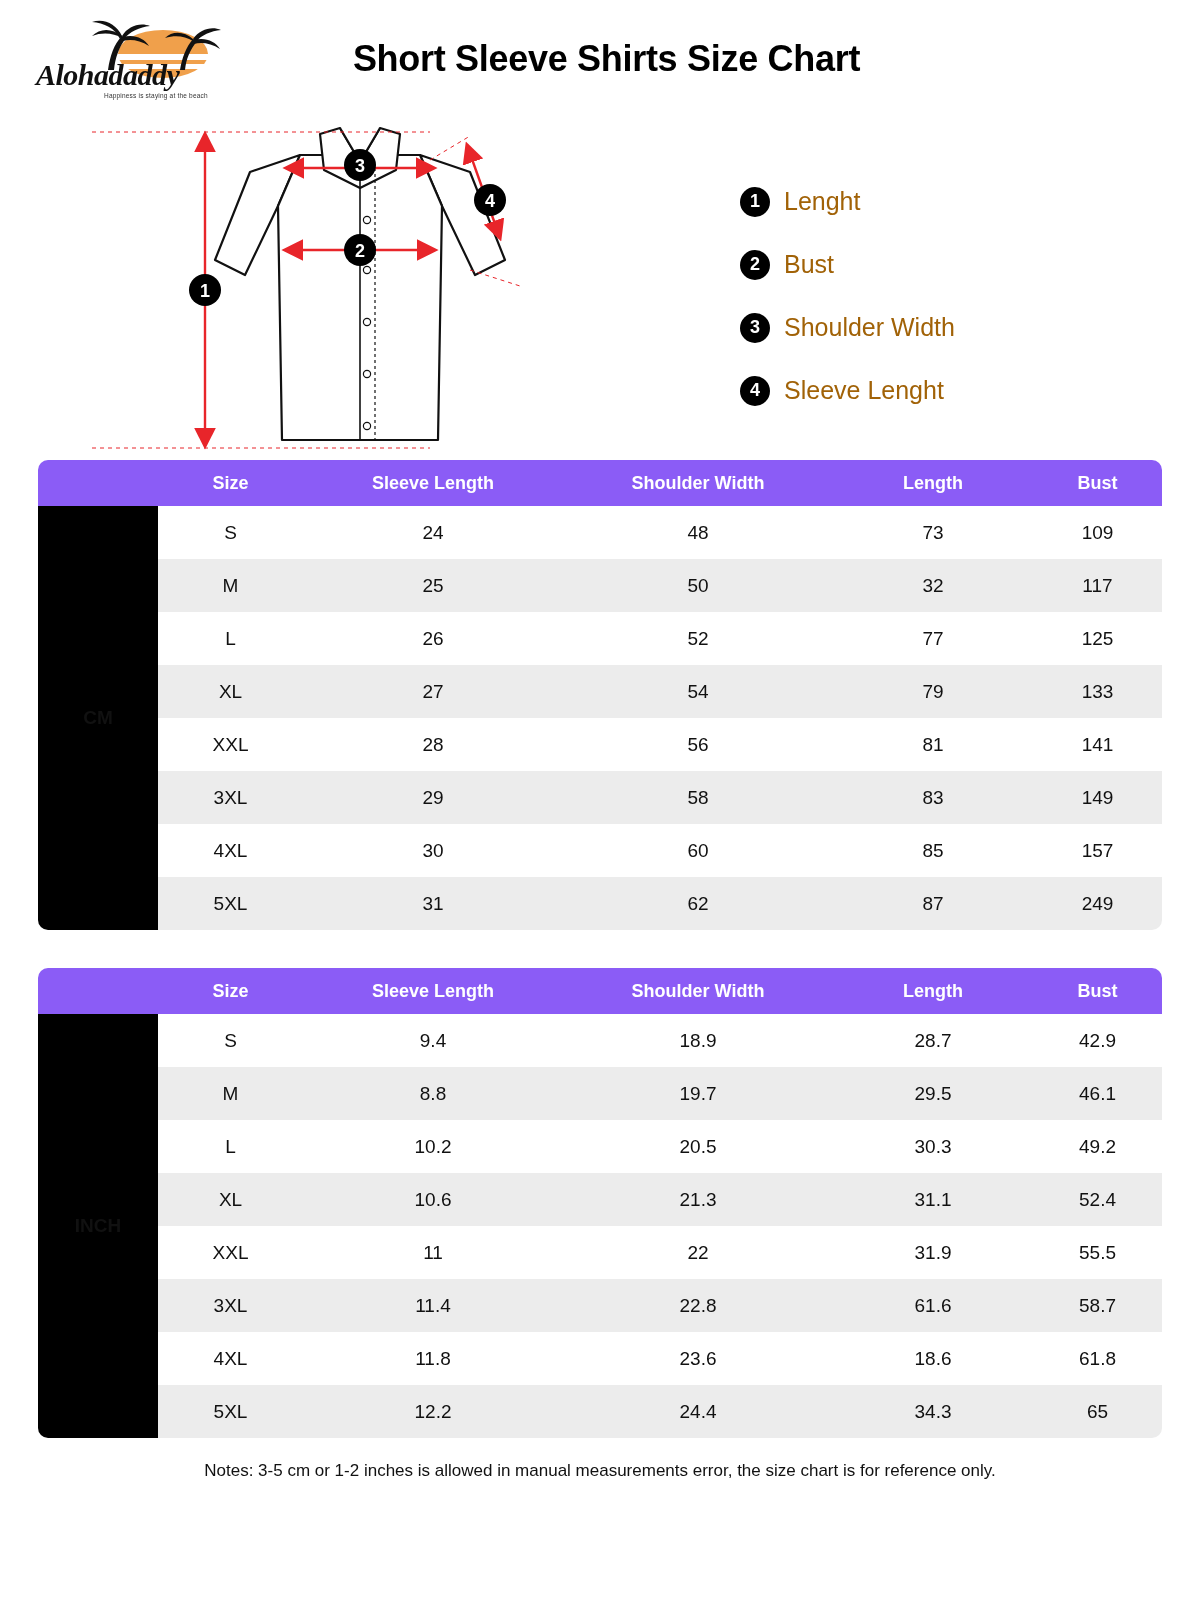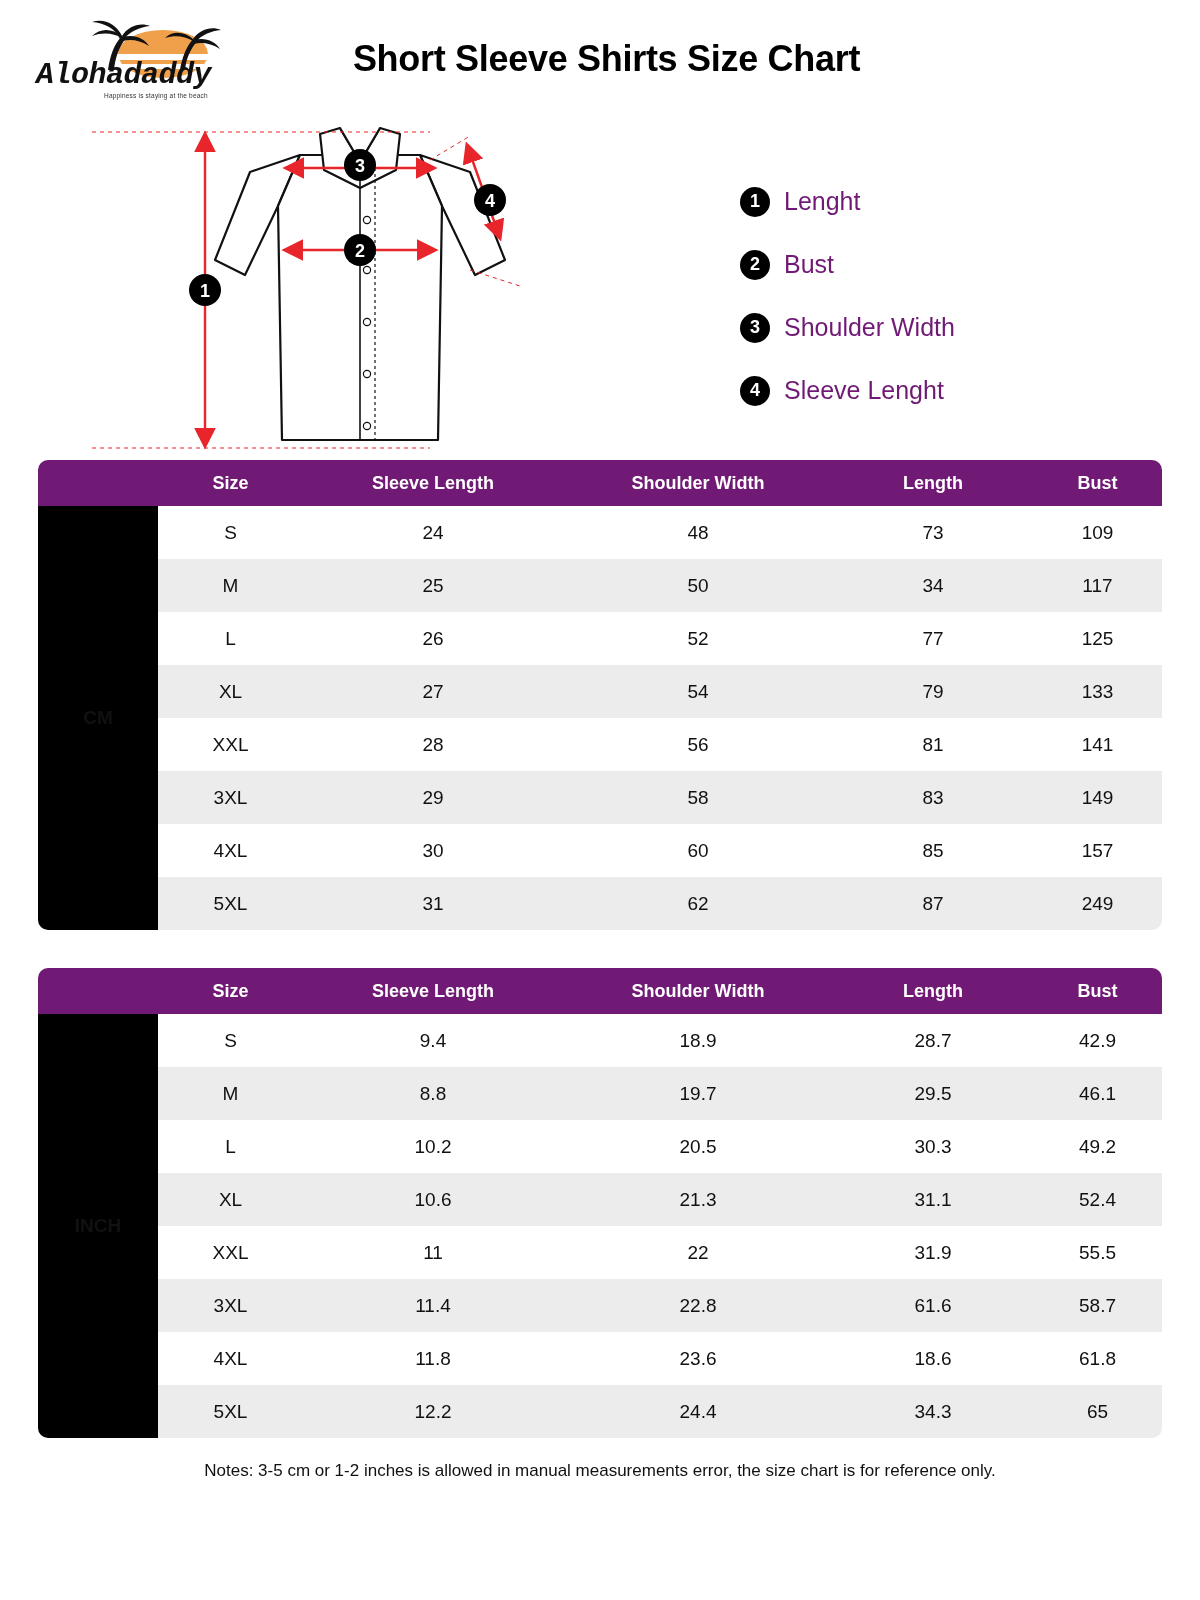--- a/index.html
+++ b/index.html
@@ -23,21 +23,21 @@
   }
   .brand {
     position: absolute;
     left: 30px; top: 14px;
     width: 240px; height: 86px;
   }
   .brand svg { display: block; }
   .brand-name {
     position: absolute;
     left: 6px; top: 44px;
-    font-family: Liberation Mono, monospace;
+    font-family: Liberation Serif, serif;
     font-weight: bold;
     font-style: italic;
     font-size: 30px;
     letter-spacing: -0.5px;
     color: #111;
   }
   .brand-tag {
     position: absolute;
     left: 74px; top: 78px;
     font-size: 6.5px;
@@ -77,37 +77,37 @@
     font-size: 18px;
     font-weight: bold;
     display: flex;
     align-items: center;
     justify-content: center;
     margin-right: 14px;
     flex: none;
   }
   .legend-label {
     font-size: 25px;
-    color: #701a75;
+    color: #a16207;
   }
 
   
   .table-wrap {
     position: relative;
     margin: 0 38px;
   }
   table.size-table {
     width: 1124px;
     border-collapse: collapse;
     table-layout: fixed;
     border-radius: 10px;
     overflow: hidden;
   }
   table.size-table thead th {
-    background: #701a75;
+    background: #8b5cf6;
     color: #fff;
     font-size: 18px;
     font-weight: bold;
     height: 46px;
     text-align: center;
   }
   table.size-table tbody td {
     height: 53px;
     text-align: center;
     font-size: 19px;
@@ -278,21 +278,21 @@
           <td>S</td>
           <td>24</td>
           <td>48</td>
           <td>73</td>
           <td>109</td>
         </tr>
         <tr>
           <td>M</td>
           <td>25</td>
           <td>50</td>
-          <td>34</td>
+          <td>32</td>
           <td>117</td>
         </tr>
         <tr>
           <td>L</td>
           <td>26</td>
           <td>52</td>
           <td>77</td>
           <td>125</td>
         </tr>
         <tr>

